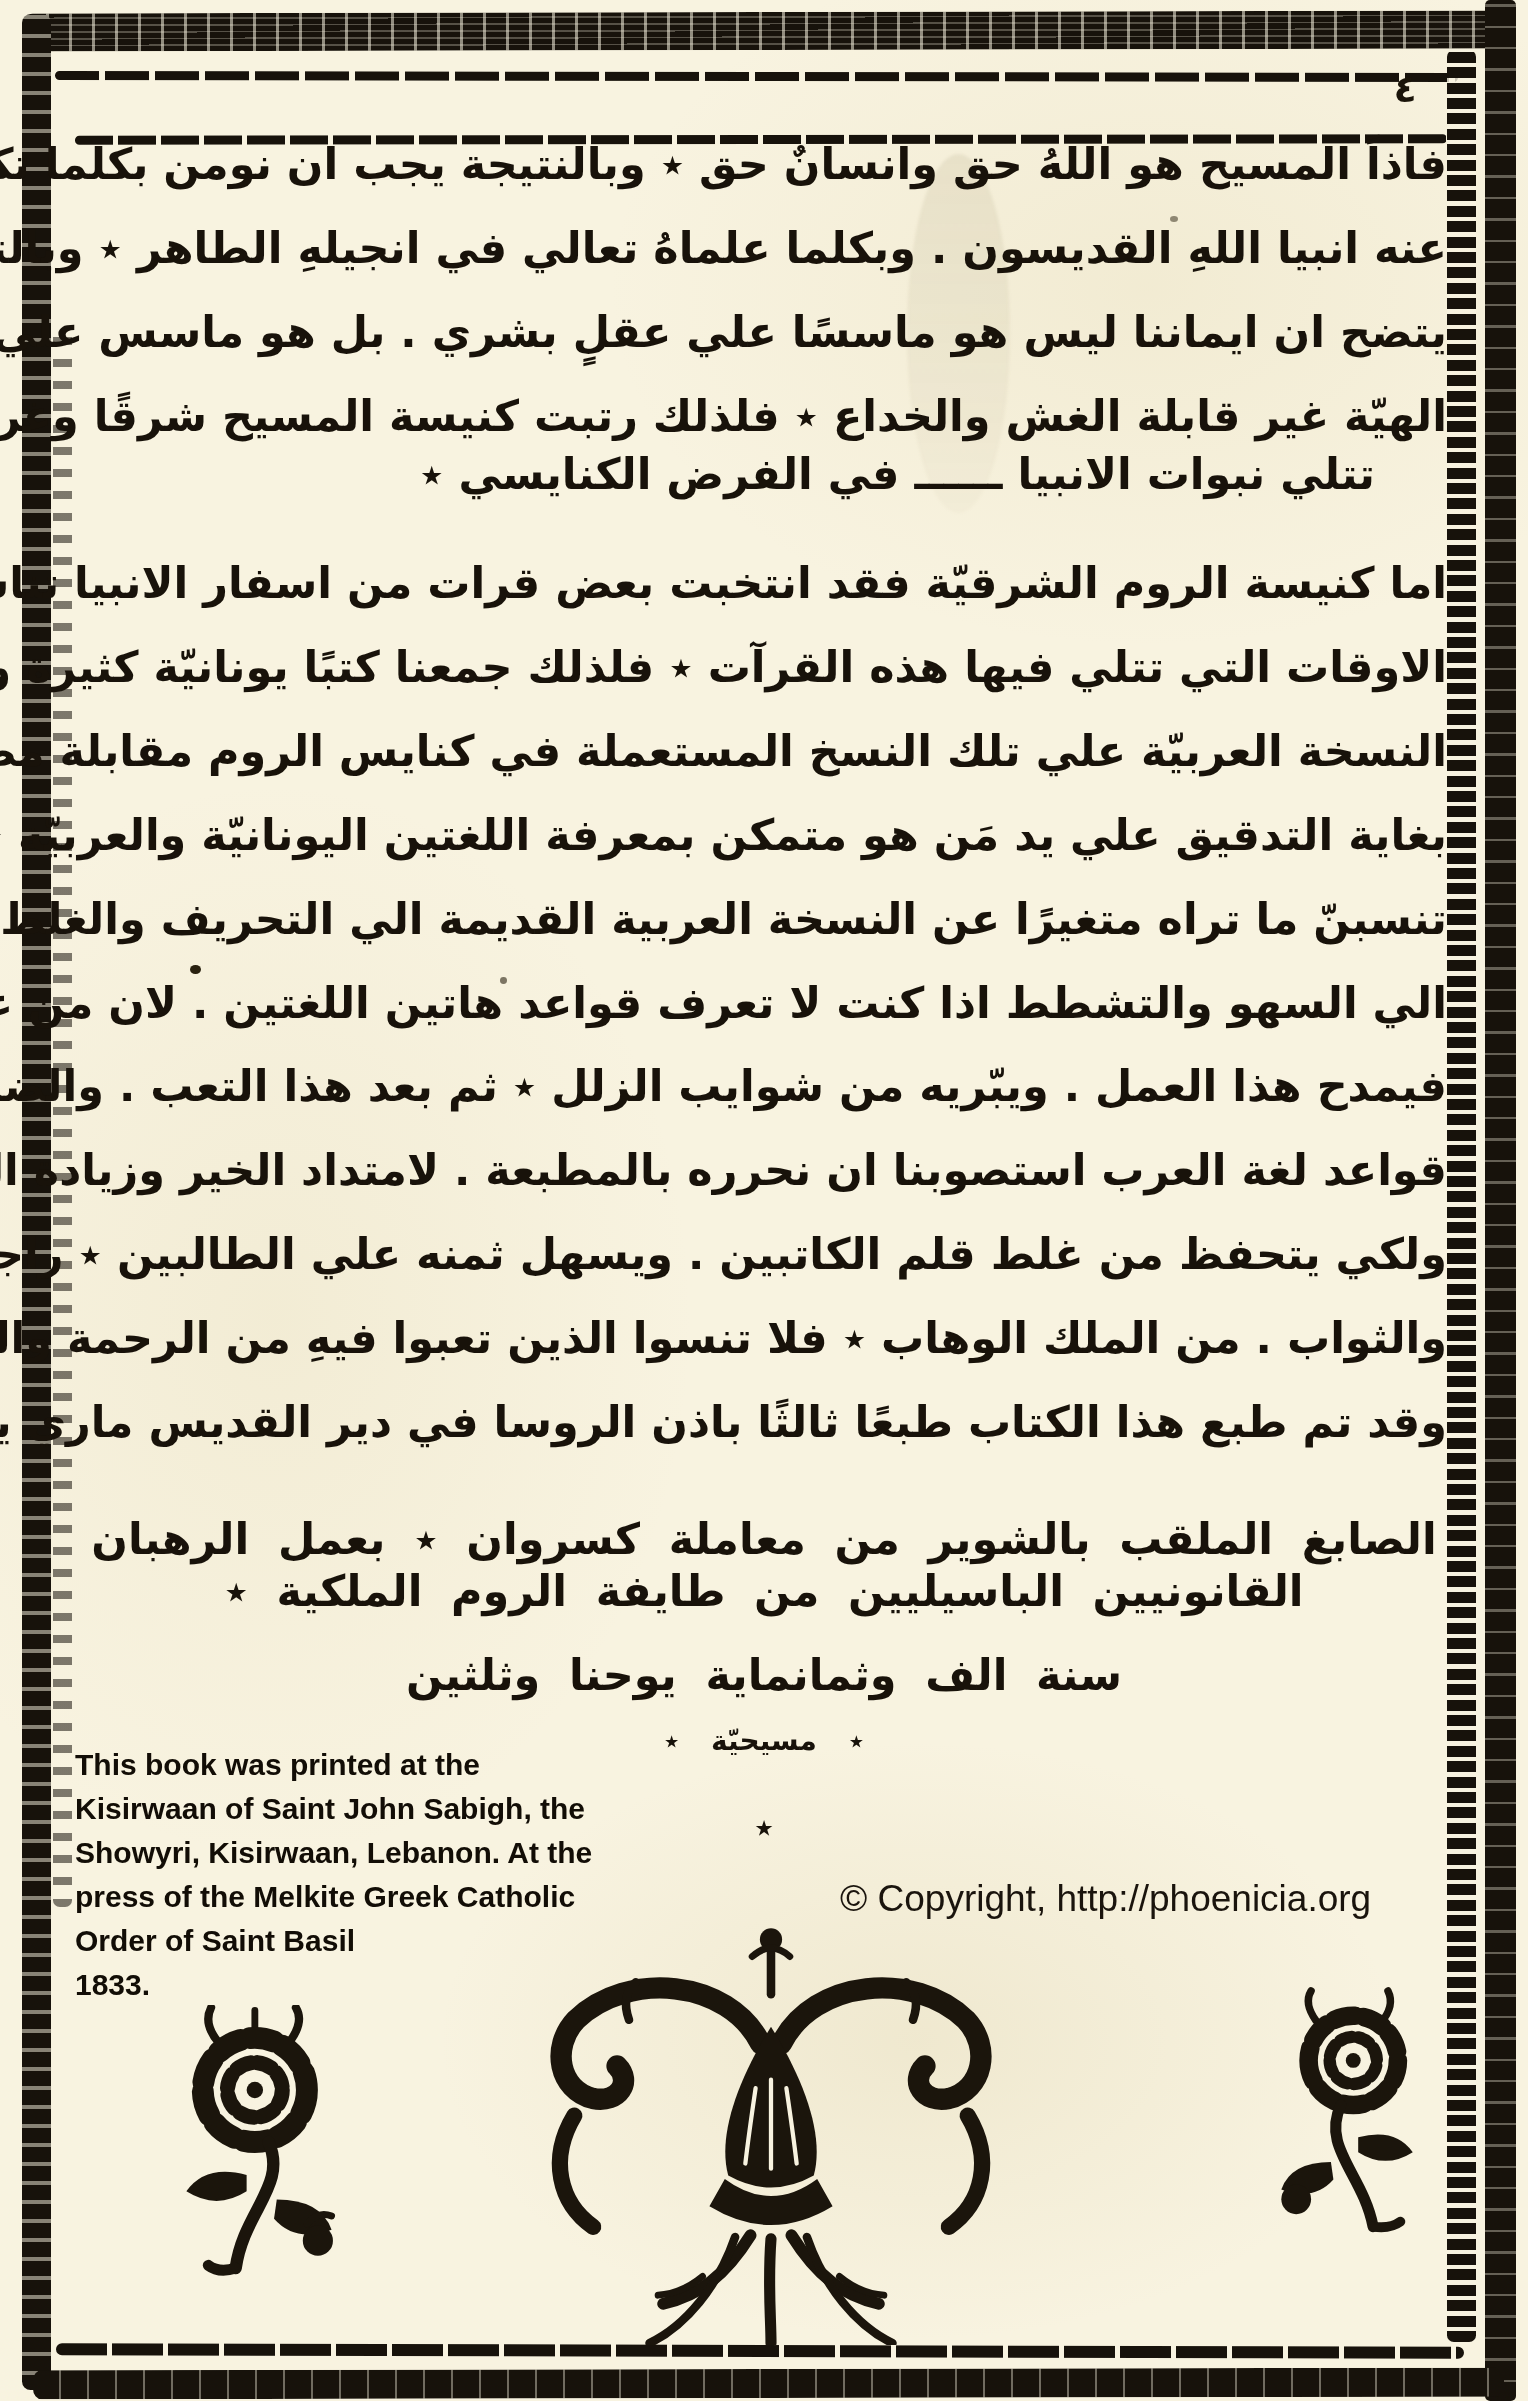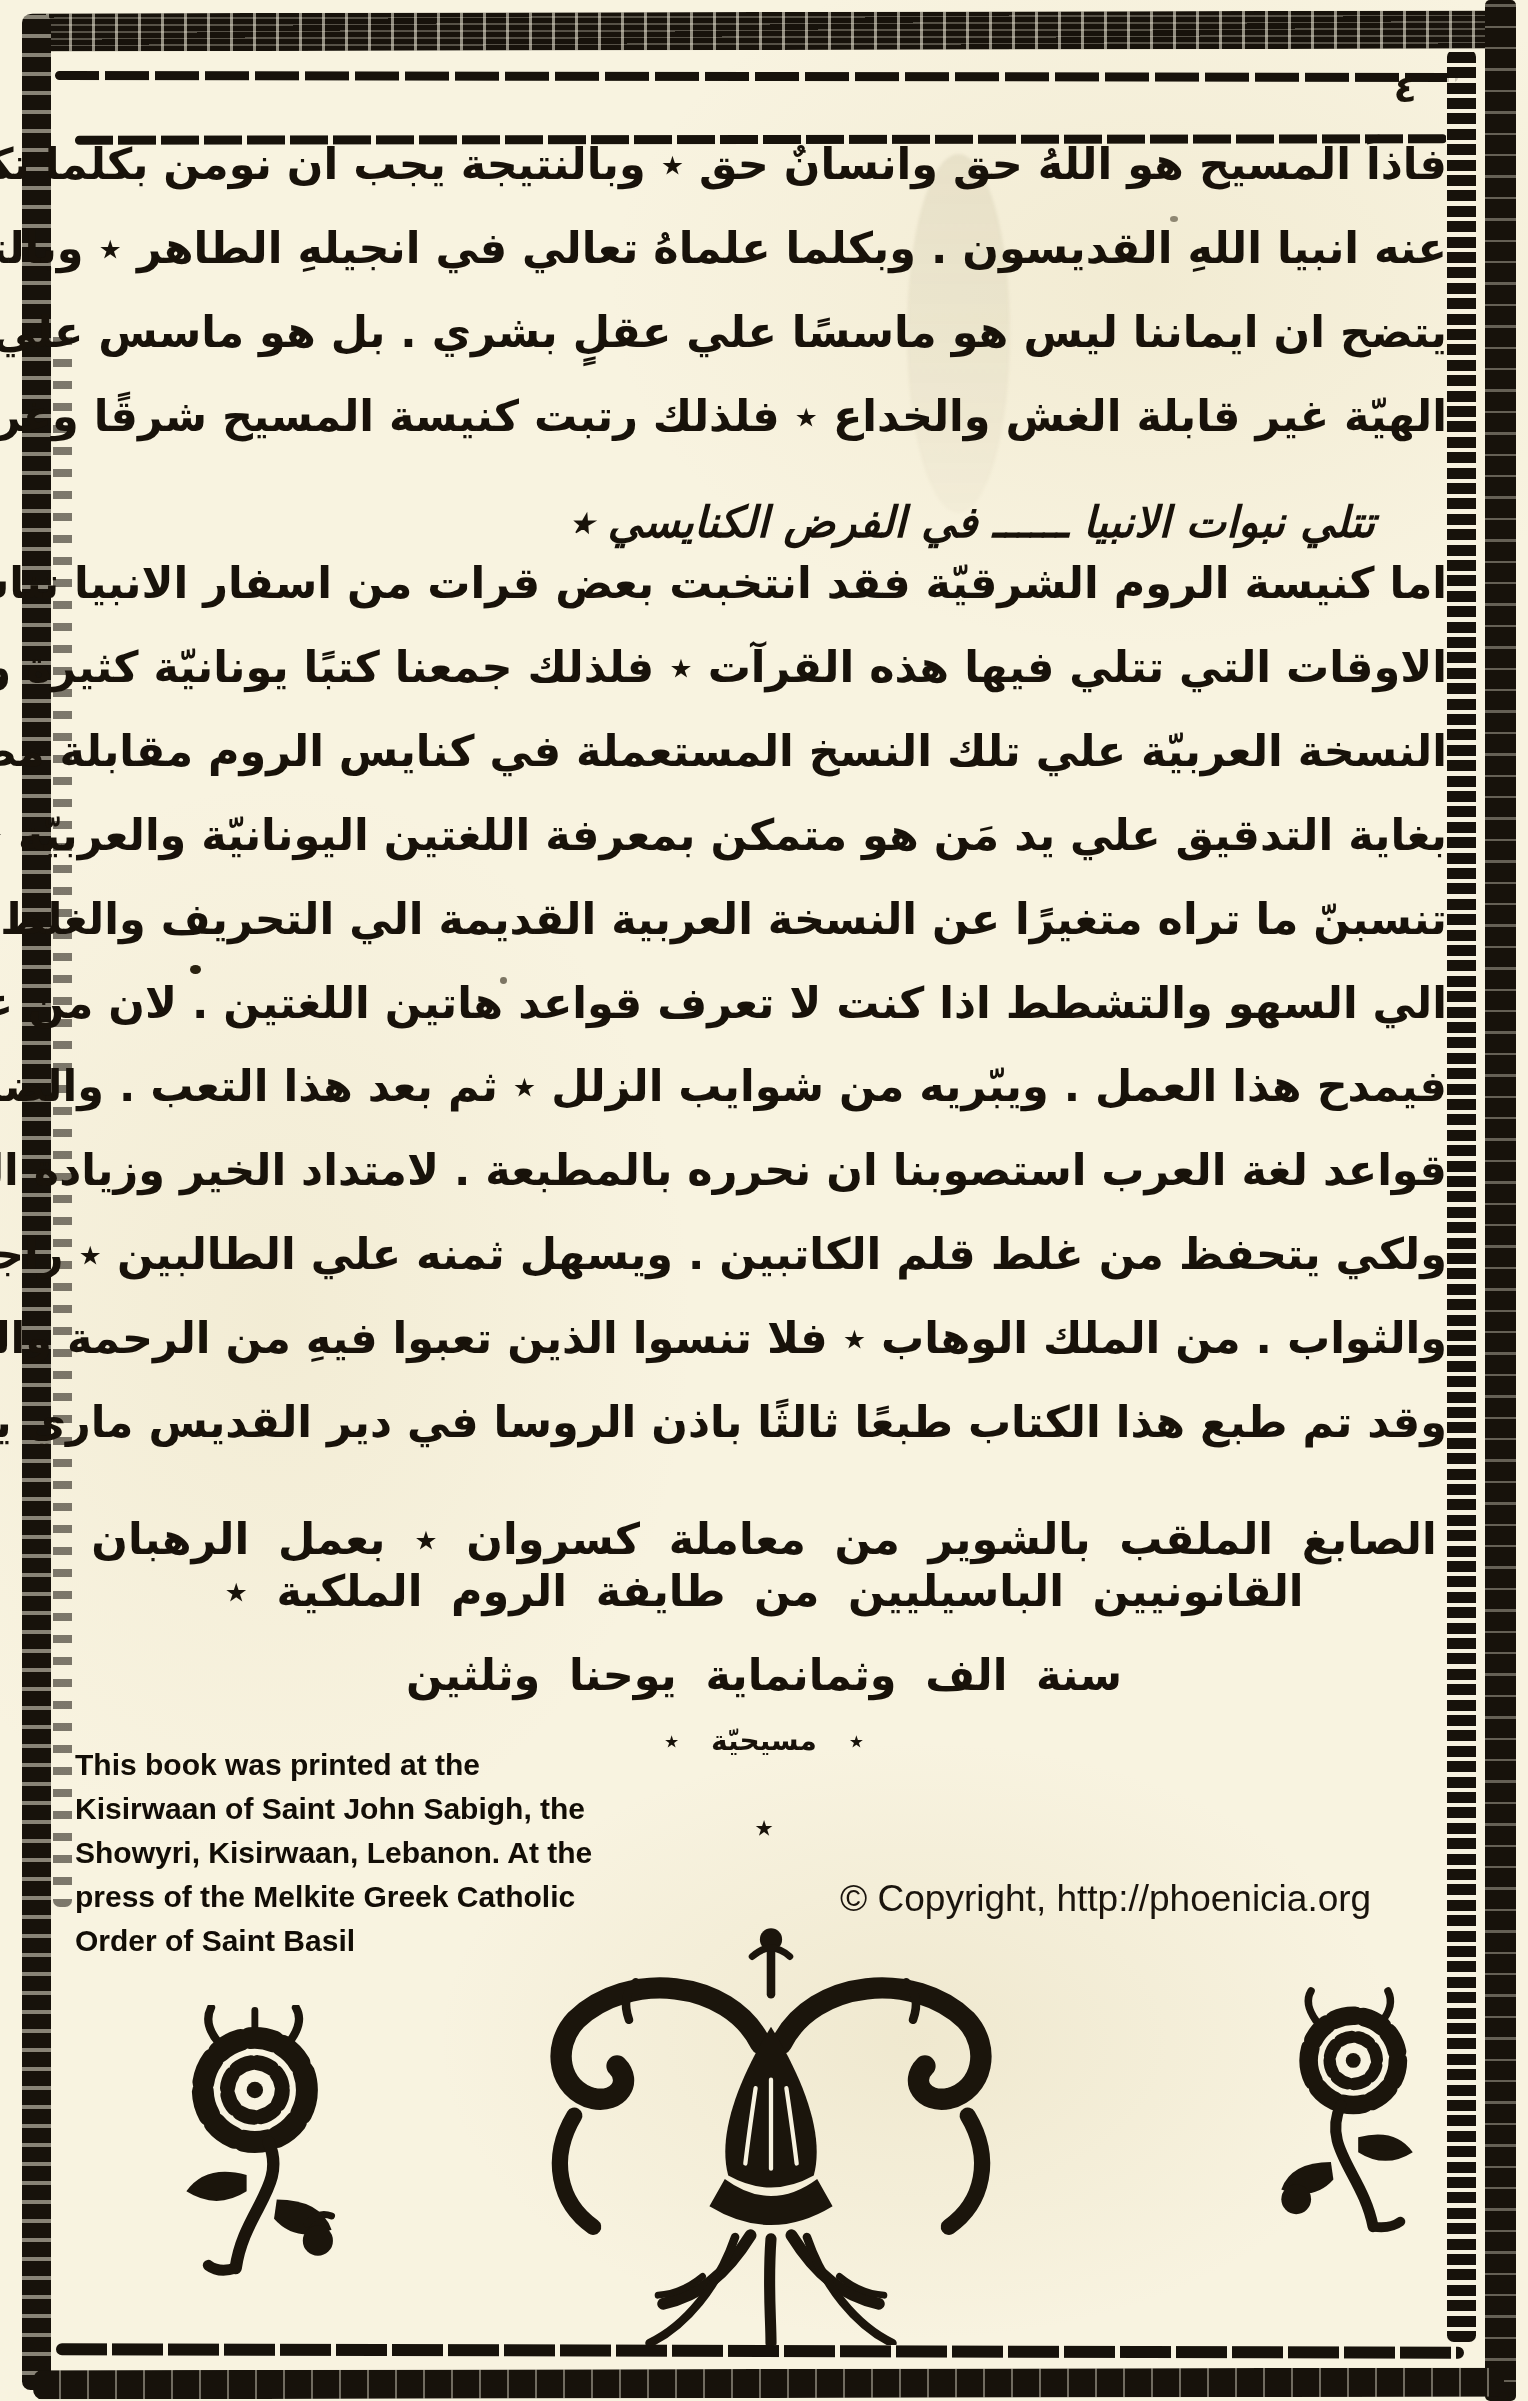--- a/index.html
+++ b/index.html
@@ -118,21 +118,21 @@
   <div class="fleck" style="left:190px; top:965px; width:11px; height:9.4px;"></div>
   <div class="fleck" style="left:500px; top:977px; width:6.8px; height:6.8px; opacity:.6;"></div>
   <div class="fleck" style="left:1170px; top:216px; width:7.7px; height:6px; opacity:.5;"></div>
 
   <div class="pagenum">٤</div>
 
   <div class="al" style="top:139px;">فاذاً المسيح هو اللهُ حق وانسانٌ حق ٭ وبالنتيجة يجب ان نومن بكلما تكلمت</div>
   <div class="al" style="top:223px;">عنه انبيا اللهِ القديسون . وبكلما علماهُ تعالي في انجيلهِ الطاهر ٭ وبالتالي</div>
   <div class="al" style="top:307px;">يتضح ان ايماننا ليس هو ماسسًا علي عقلٍ بشري . بل هو ماسس علي اقوالٍ</div>
   <div class="al" style="top:391px;">الهيّة غير قابلة الغش والخداع ٭ فلذلك رتبت كنيسة المسيح شرقًا وغربًا ان</div>
-  <div class="al paraend" style="top:497px;font-style:italic;">تتلي نبوات الانبيا ــــــ في الفرض الكنايسي ٭</div>
+  <div class="al paraend" style="top:449px;">تتلي نبوات الانبيا ــــــ في الفرض الكنايسي ٭</div>
   <div class="al" style="top:558px;">اما كنيسة الروم الشرقيّة فقد انتخبت بعض قرات من اسفار الانبيا تناسب</div>
   <div class="al" style="top:642px;">الاوقات التي تتلي فيها هذه القرآت ٭ فلذلك جمعنا كتبًا يونانيّة كثيرة وقابلنا</div>
   <div class="al" style="top:726px;">النسخة العربيّة علي تلك النسخ المستعملة في كنايس الروم مقابلة مضبوطة</div>
   <div class="al" style="top:810px;">بغاية التدقيق علي يد مَن هو متمكن بمعرفة اللغتين اليونانيّة والعربيّة ٭ فلا</div>
   <div class="al" style="top:894px;">تنسبنّ ما تراه متغيرًا عن النسخة العربية القديمة الي التحريف والغلط . وما لا يتغير</div>
   <div class="al" style="top:978px;">الي السهو والتشطط اذا كنت لا تعرف قواعد هاتين اللغتين . لان من عرف ذلك</div>
   <div class="al" style="top:1061px;">فيمدح هذا العمل . ويبّريه من شوايب الزلل ٭ ثم بعد هذا التعب . والضبط علي</div>
   <div class="al" style="top:1145px;">قواعد لغة العرب استصوبنا ان نحرره بالمطبعة . لامتداد الخير وزيادة المنفعة ٭</div>
   <div class="al" style="top:1229px;">ولكي يتحفظ من غلط قلم الكاتبين . ويسهل ثمنه علي الطالبين ٭ راجين الاجر</div>
   <div class="al" style="top:1313px;">والثواب . من الملك الوهاب ٭ فلا تنسوا الذين تعبوا فيهِ من الرحمة والدعا ٭</div>
@@ -142,20 +142,21 @@
   <div class="al center" style="top:1650px;">سنة الف وثمانماية يوحنا وثلثين</div>
   <div class="al small" style="top:1724px;">٭ مسيحيّة ٭</div>
   <div class="al star" style="top:1806px;">٭</div>
 
   <div class="caption">
     <div>This book was printed at the</div>
     <div>Kisirwaan of Saint John Sabigh, the</div>
     <div>Showyri, Kisirwaan, Lebanon. At the</div>
     <div>press of the Melkite Greek Catholic</div>
     <div>Order of Saint Basil</div>
+    <div>1833.</div>
   </div>
 
   <div class="copyright">© Copyright, http://phoenicia.org</div>
 
   <svg class="orn orn-left" viewBox="0 0 200 200">
     <g stroke="#1b150c" fill="none" stroke-linecap="round">
       <path d="M52,28 q-12,-14 -6,-26" stroke-width="6"></path>
       <path d="M104,26 q10,-14 4,-24" stroke-width="6"></path>
       <path d="M78,20 q0,-10 0,-16" stroke-width="5"></path>
       <circle cx="78" cy="62" r="38" stroke-width="16" stroke-dasharray="18 7"></circle>

